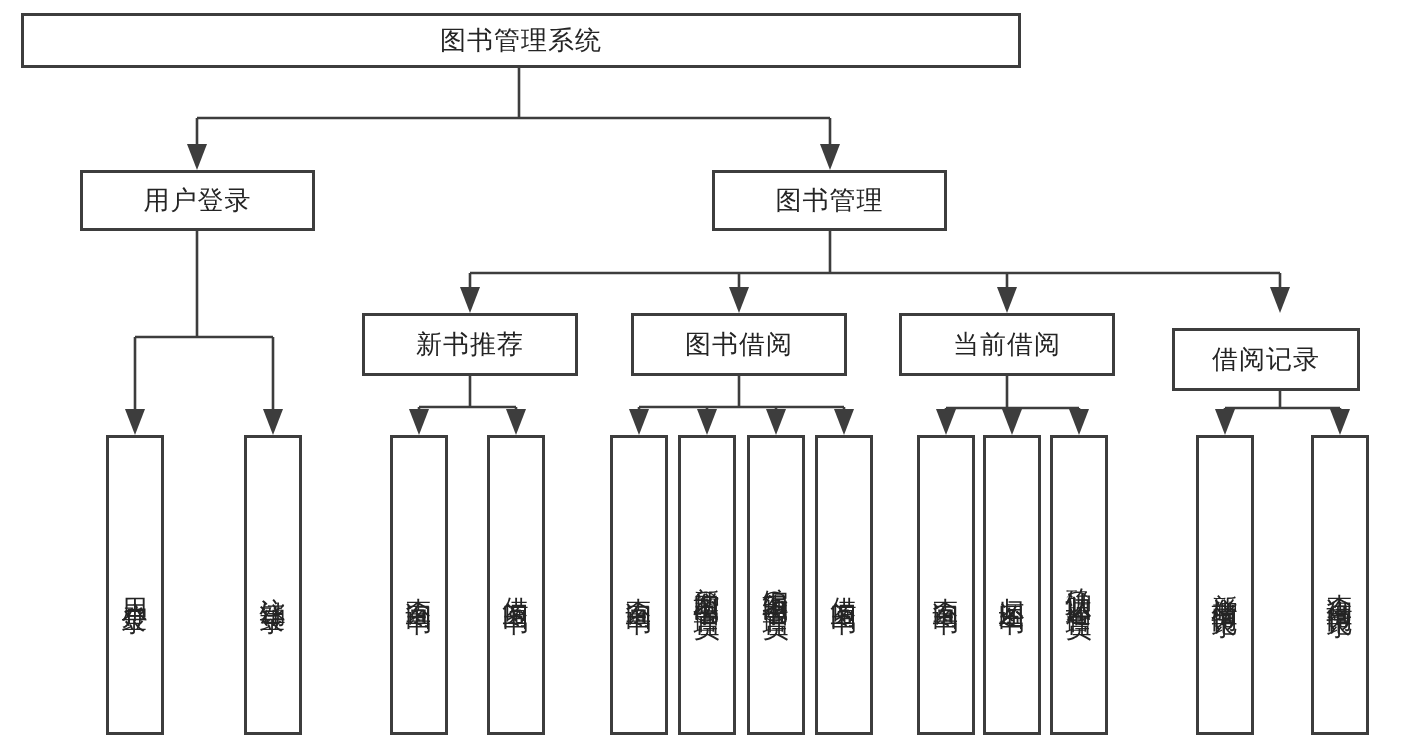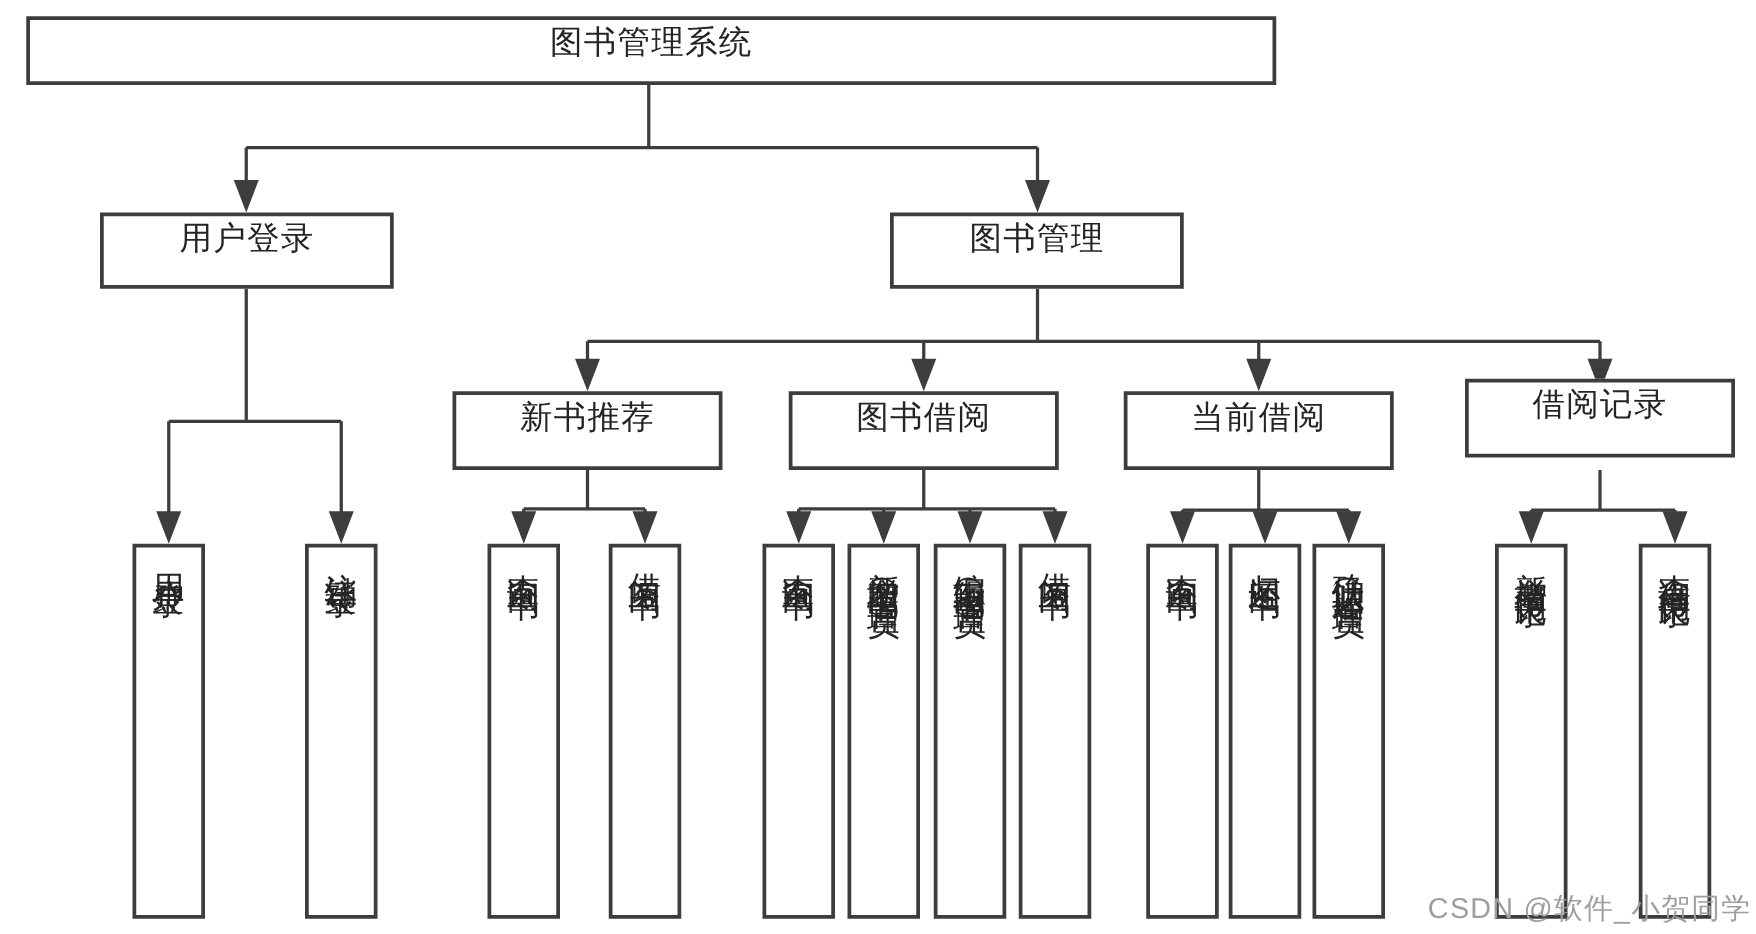--- a/index.html
+++ b/index.html
@@ -11,21 +11,21 @@
   html,body{margin:0;padding:0;background:var(--bg);}
   .canvas{
     position:relative;width:1405px;height:747px;background:var(--bg);
     font-family:"Liberation Sans", sans-serif;overflow:hidden;
   }
   .wires{position:absolute;left:0;top:0;width:1405px;height:747px;}
   .wire{stroke:var(--line);stroke-width:2.6;fill:none;}
   .head{fill:var(--line);stroke:none;}
   .node{
     position:absolute;box-sizing:border-box;border:3px solid var(--line);
-    background:var(--bg);display:flex;align-items:flex-start;justify-content:center;
+    background:var(--bg);display:flex;align-items:center;justify-content:center;
     color:var(--text);z-index:2;
   }
   .hbox{font-size:26px;letter-spacing:1px;white-space:nowrap;}
   .vbox{font-size:26px;}
   .vbox .vtext{
     writing-mode:vertical-rl;text-orientation:mixed;
     letter-spacing:4px;line-height:1;
   }
   .watermark{
     position:absolute;top:711px;right:4px;z-index:5;
@@ -100,21 +100,21 @@
 
   <div class="node hbox" style="left:712px;top:170px;width:235px;height:61px">
     <span>图书管理</span>
   </div>
   <div class="node hbox" style="left:899px;top:313px;width:216px;height:63px">
     <span>当前借阅</span>
   </div>
   <div class="node hbox" style="left:631px;top:313px;width:216px;height:63px">
     <span>图书借阅</span>
   </div>
-  <div class="node hbox" style="left:1172px;top:303px;width:216px;height:63px">
+  <div class="node hbox" style="left:1172px;top:328px;width:188px;height:63px">
     <span>借阅记录</span>
   </div>
 
   <div class="node vbox" style="left:106px;top:435px;width:58px;height:300px">
     <span class="vtext">用户登录</span>
   </div>
   <div class="node vbox" style="left:244px;top:435px;width:58px;height:300px">
     <span class="vtext">注销登录</span>
   </div>
 
@@ -148,15 +148,14 @@
     <span class="vtext">确认归还（管理员）</span>
   </div>
 
   <div class="node vbox" style="left:1196px;top:435px;width:58px;height:300px">
     <span class="vtext">新增借阅记录</span>
   </div>
   <div class="node vbox" style="left:1311px;top:435px;width:58px;height:300px">
     <span class="vtext">查询借阅记录</span>
   </div>
 
-  <div class="watermark">CSDN @软件_小贺同学</div>
 
 </div>
 
 </body></html>

